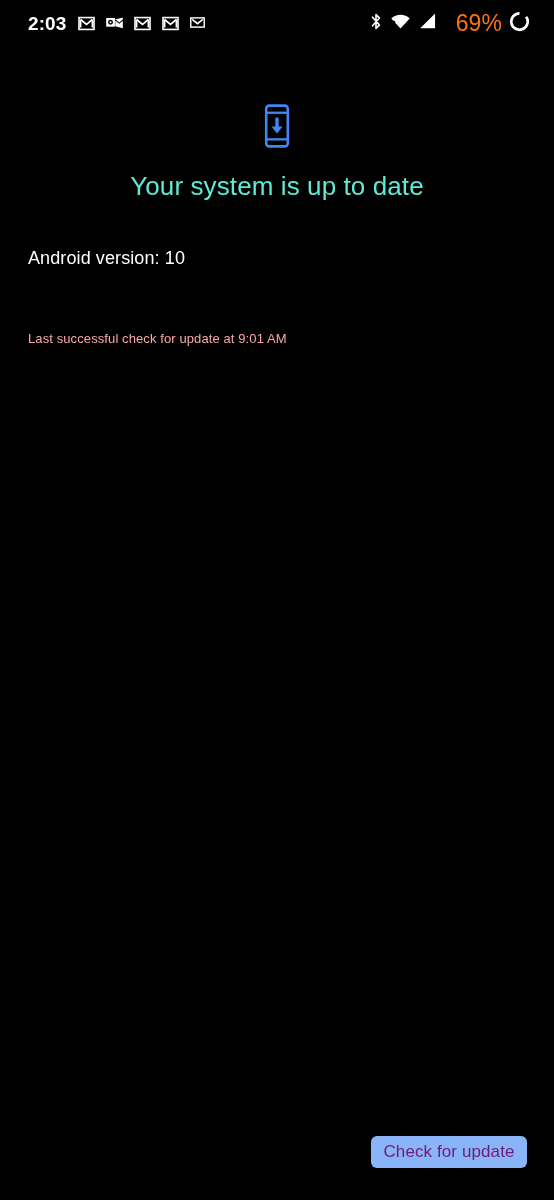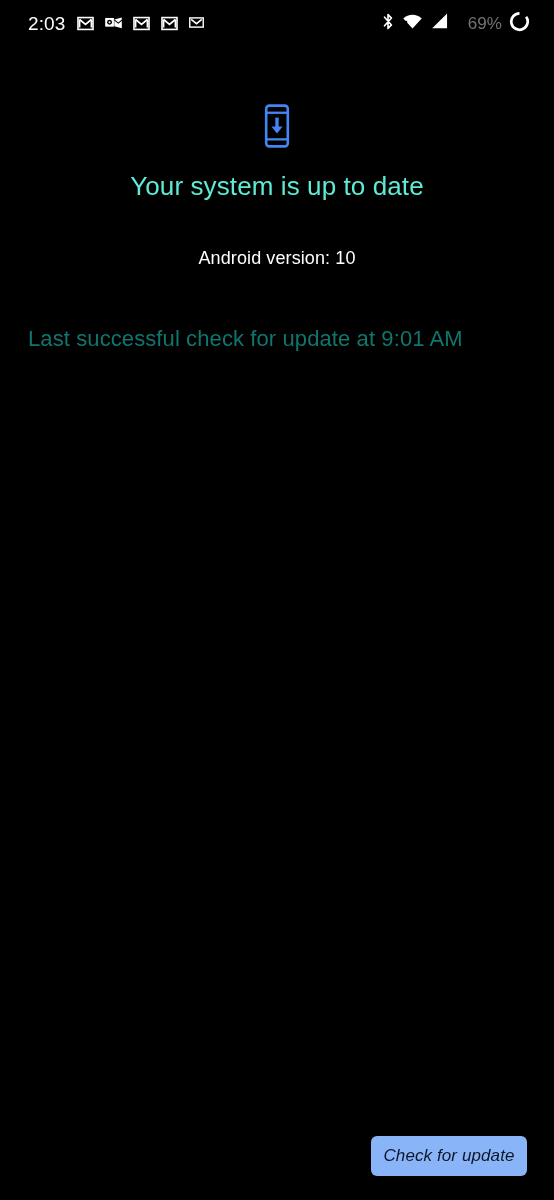--- a/index.html
+++ b/index.html
@@ -33,43 +33,44 @@
     display: flex;
     align-items: center;
     justify-content: space-between;
     padding: 0 24px 0 28px;
     box-sizing: border-box;
   }
   .status-left {
     display: flex;
     align-items: center;
     gap: 9px;
+    font-weight: bold;
   }
   .status-time {
     font-size: 19px;
     line-height: 19px;
     color: #ffffff;
     letter-spacing: 0.1px;
     margin-right: 2px;
   }
   .notif-icon {
     display: block;
     width: 19px;
     height: 19px;
   }
   .status-right {
     display: flex;
     align-items: center;
     gap: 7px;
   }
   .sys-icon { display: block; }
   .battery-pct {
-    font-size: 17px;
+    font-size: 23px;
     line-height: 19px;
-    color: #737373;
+    color: #f97316;
     letter-spacing: 0.1px;
     margin-left: 12px;
   }
 
   
   .hero-icon {
     position: absolute;
     top: 104px;
     left: 0;
     width: 554px;
@@ -95,53 +96,51 @@
     position: absolute;
     top: 245px;
     left: 28px;
     right: 28px;
   }
   .info-line {
     font-size: 18px;
     line-height: 27px;
     color: #ffffff;
     letter-spacing: 0.1px;
-    text-align: center;
   }
   .last-check {
     position: absolute;
     top: 325px;
     left: 28px;
     right: 12px;
-    font-size: 22px;
+    font-size: 13px;
     line-height: 27px;
-    color: #0f766e;
+    color: #fca5a5;
     letter-spacing: 0.1px;
   }
 
   
   .check-button {
     position: absolute;
     left: 371px;
     top: 1136px;
     width: 156px;
-    height: 40px;
+    height: 32px;
     border: none;
     border-radius: 6px;
     background: #8ab4f8;
-    color: #0f172a;
+    color: #701a75;
     font-family: "Liberation Sans", sans-serif;
     font-size: 17px;
     letter-spacing: 0.1px;
     cursor: pointer;
     padding: 0;
     display: flex;
     align-items: center;
     justify-content: center;
-    font-style: italic;
   }
 </style>
 </head>
 <body>
 
 <div class="screen">
 
   <div class="status-bar">
 
     <div class="status-left">

